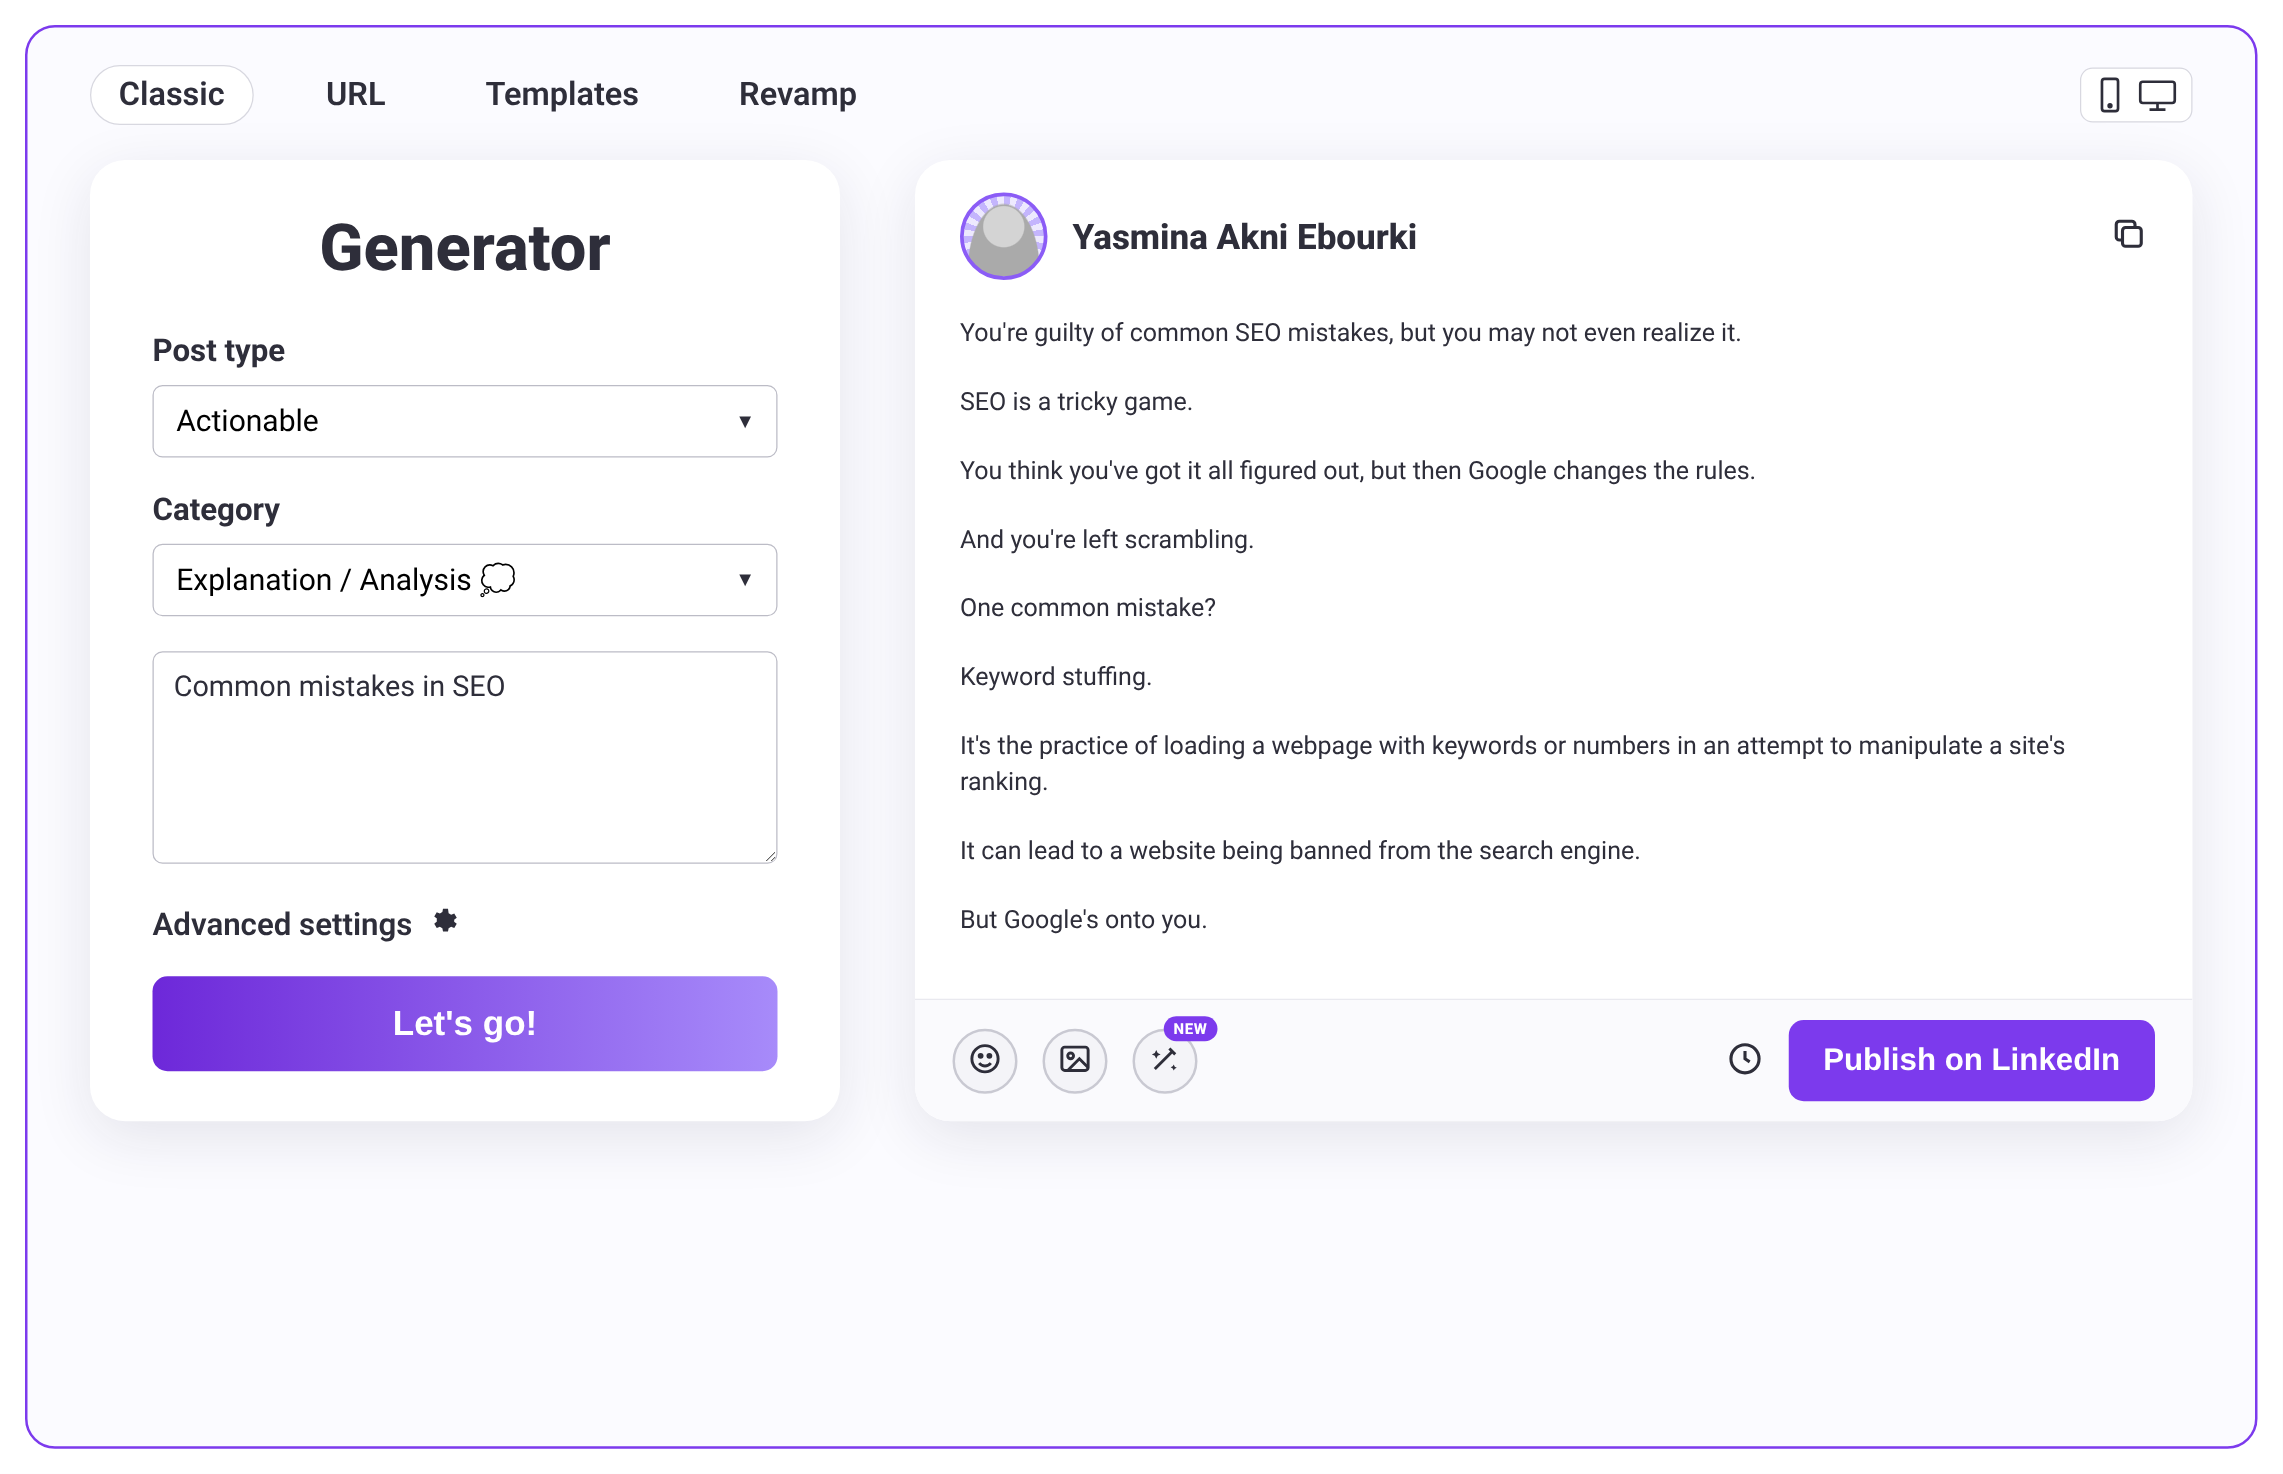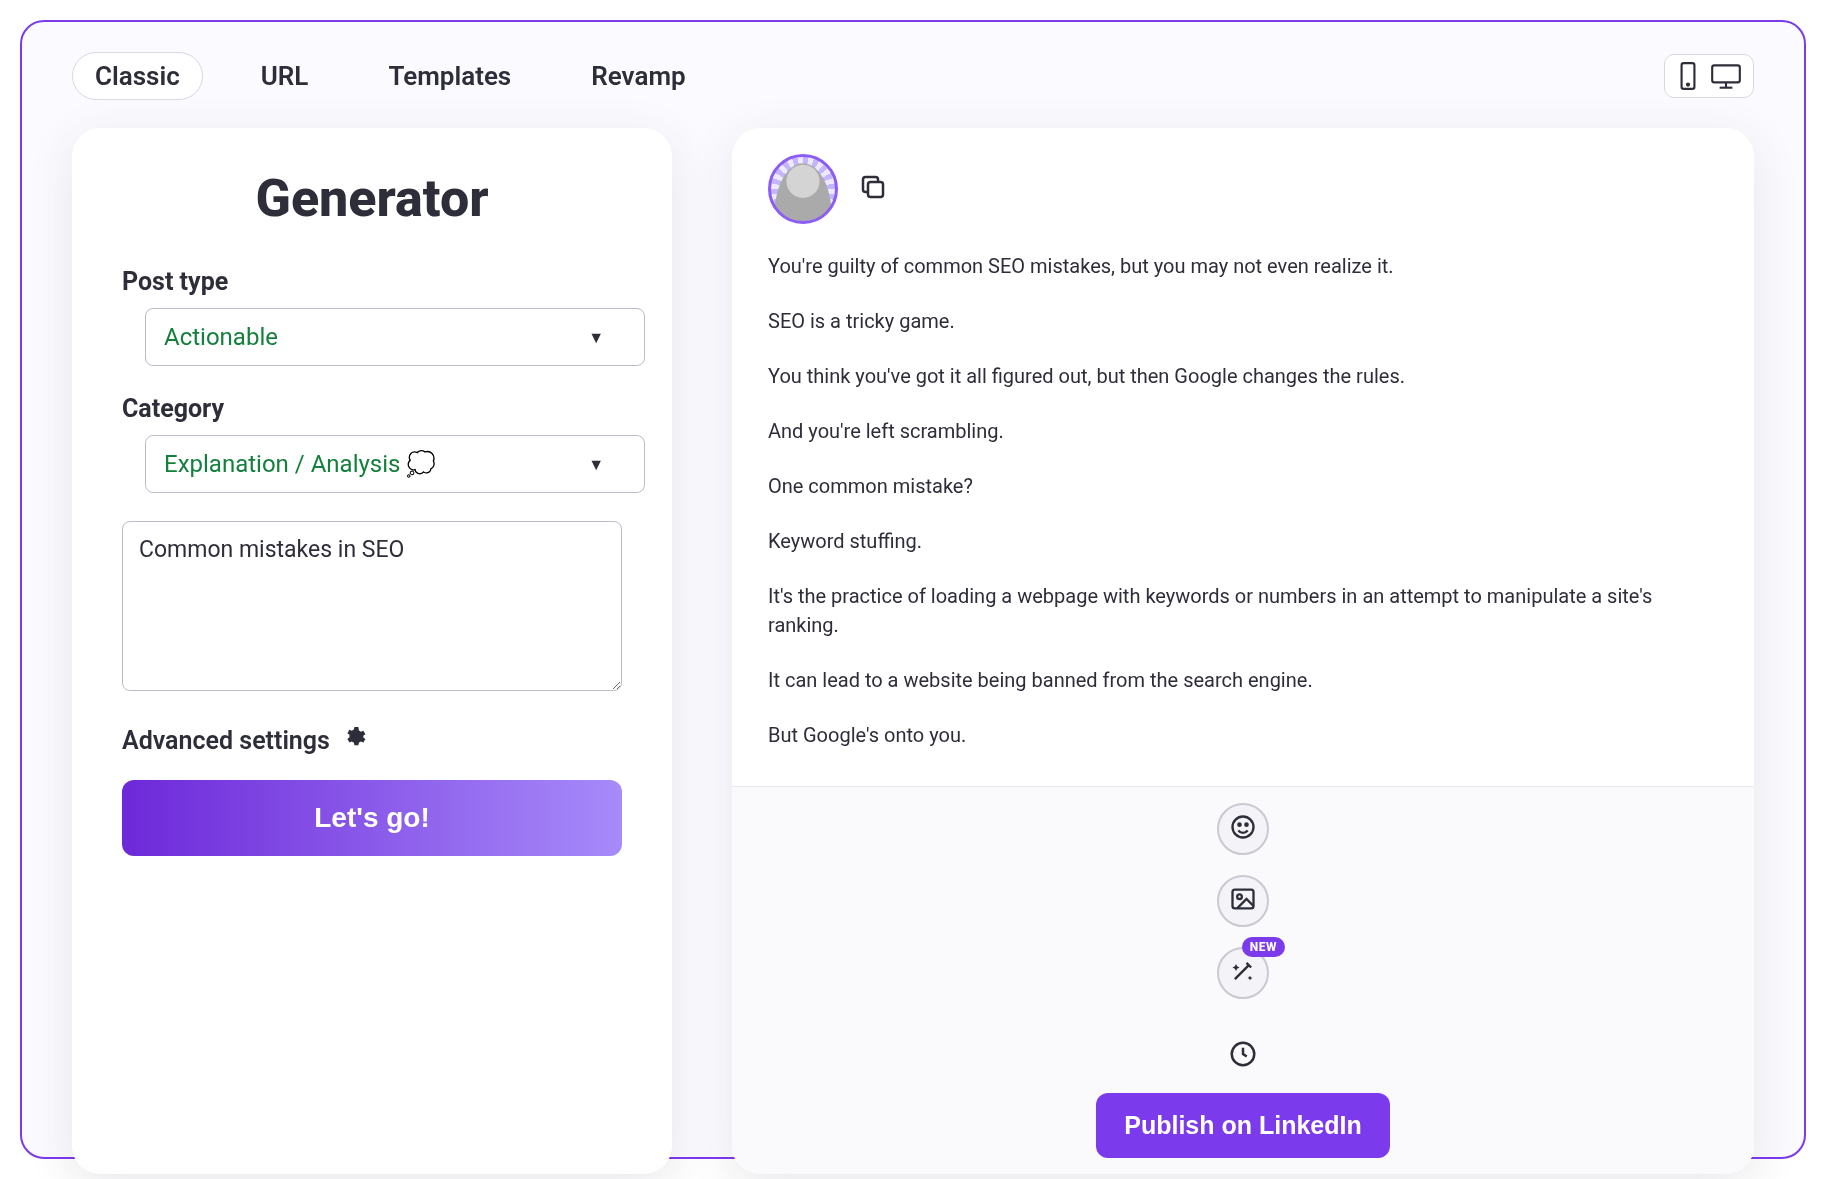--- a/index.html
+++ b/index.html
@@ -82,25 +82,24 @@
   .select-wrap {
     position: relative;
     margin-bottom: 28px;
   }
   .select {
     width: 100%;
     border: 1px solid #bcbcc6;
     border-radius: 8px;
     padding: 14px 18px;
     font-size: 24px;
-    color: #15803d;
+    color: #000000;
     background: #fff;
     appearance: none;
     cursor: pointer;
-    margin-left: 23px;
   }
   .select-caret {
     position: absolute;
     right: 18px;
     top: 50%;
     transform: translateY(-50%);
     pointer-events: none;
     color: #2e2e3a;
     font-size: 16px;
   }
@@ -208,21 +207,20 @@
     overflow: hidden;
   }
   .post-body p { margin-bottom: 26px; }
   .post-footer {
     border-top: 1px solid #e9e9ef;
     background: #fafafd;
     padding: 16px 30px;
     display: flex;
     align-items: center;
     gap: 20px;
-    flex-direction: column;
   }
   .circ-btn {
     width: 52px; height: 52px;
     border-radius: 50%;
     border: 2px solid #c9c9d2;
     background: #f4f4f8;
     display: inline-flex;
     align-items: center;
     justify-content: center;
     cursor: pointer;
@@ -310,20 +308,21 @@
           </svg>
         </span>
       </div>
 
       <button class="go-button">Let's go!</button>
     </div>
 
     <div class="panel-right">
       <div class="post-header">
         <div class="avatar"></div>
+        <div class="author-name">Yasmina Akni Ebourki</div>
         <span class="copy-icon">
           <svg width="30" height="30" viewBox="0 0 24 24" fill="none" stroke="#2e2e3a" stroke-width="2">
             <rect x="8" y="8" width="12" height="12" rx="2"></rect>
             <path d="M16 8V6a2 2 0 00-2-2H6a2 2 0 00-2 2v8a2 2 0 002 2h2"></path>
           </svg>
         </span>
       </div>
 
       <div class="post-body">
         <p>You're guilty of common SEO mistakes, but you may not even realize it.</p>

